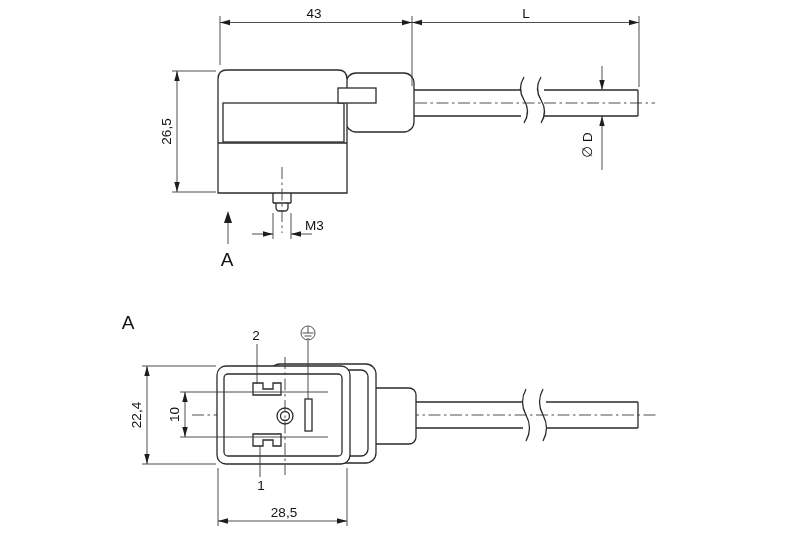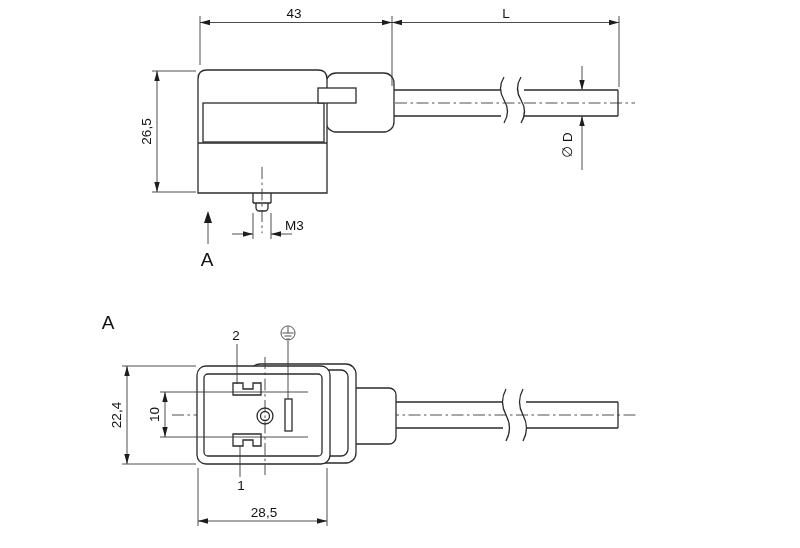--- a/index.html
+++ b/index.html
@@ -1,16 +1,16 @@
 <!DOCTYPE html>
 <html><head>
 <meta charset="utf-8">
 <style>
   html,body{margin:0;padding:0;background:#ffffff;}
-  .stage{width:676px;height:548px;background:#ffffff;position:relative;overflow:hidden;}
+  .stage{width:676px;height:548px;background:#ffffff;position:relative;overflow:hidden;padding-left:20px;}
   svg{display:block;}
   
   .ol{fill:#ffffff;stroke:#2b2b2b;stroke-width:1.3;}
   .ln{fill:none;stroke:#2b2b2b;stroke-width:1.3;}
   
   .tn{fill:none;stroke:#3a3a3a;stroke-width:0.9;}
   
   .cl{fill:none;stroke:#3a3a3a;stroke-width:0.9;stroke-dasharray:12 3.5 2.5 3.5;}
   
   .ar{fill:#1d1d1d;stroke:none;}

